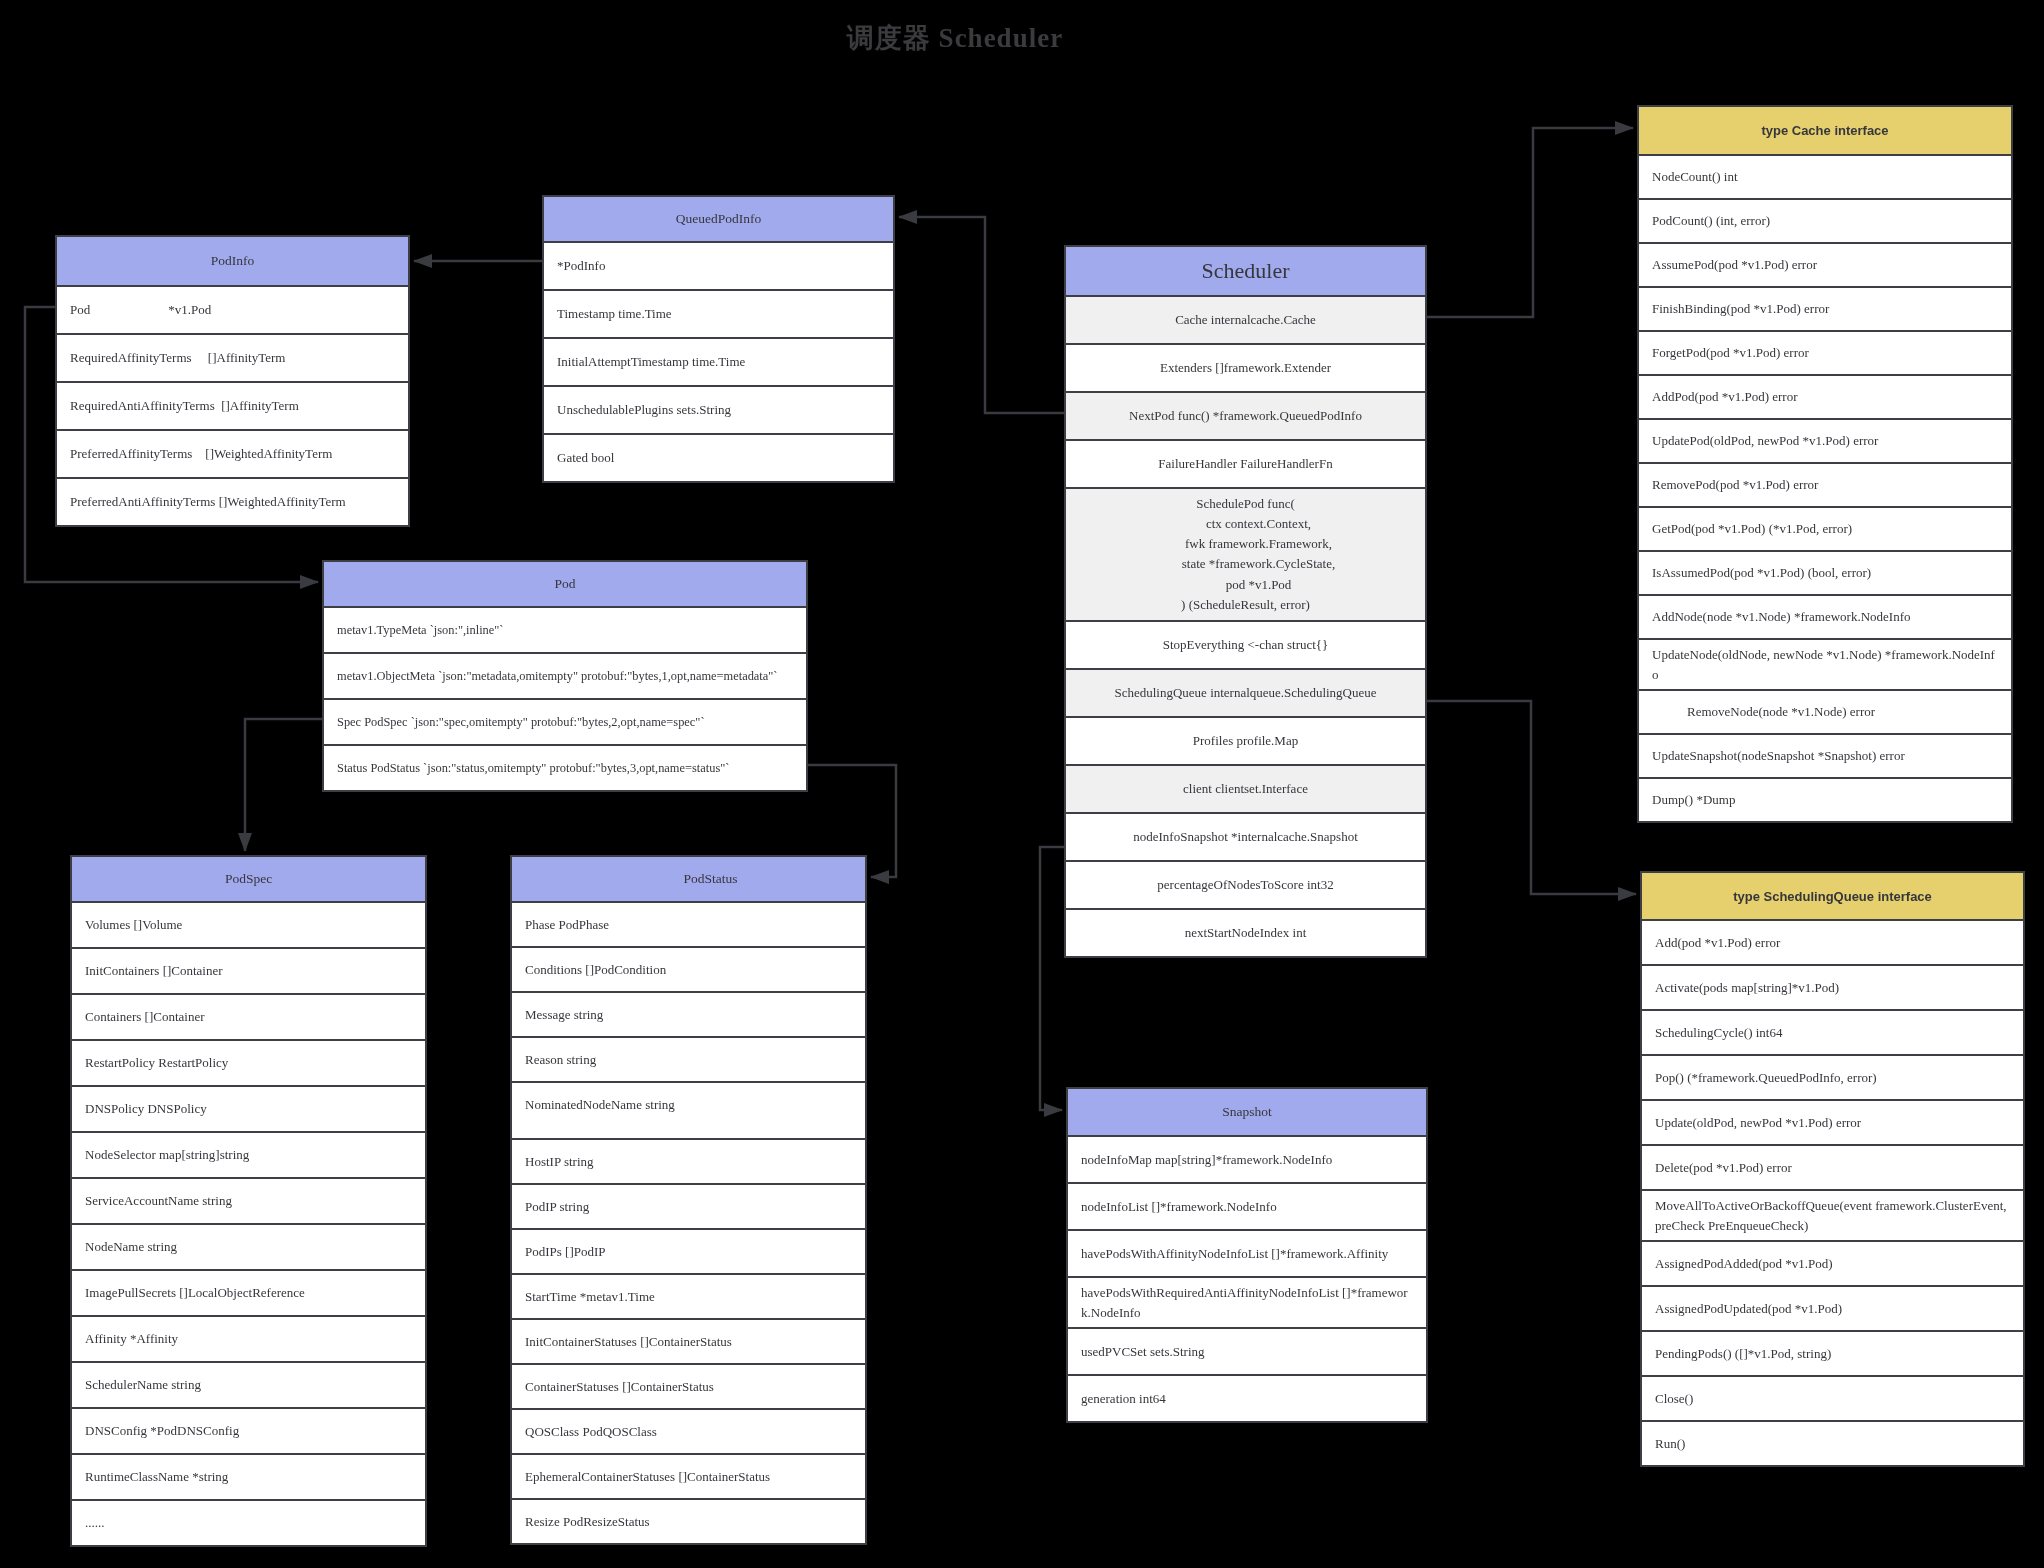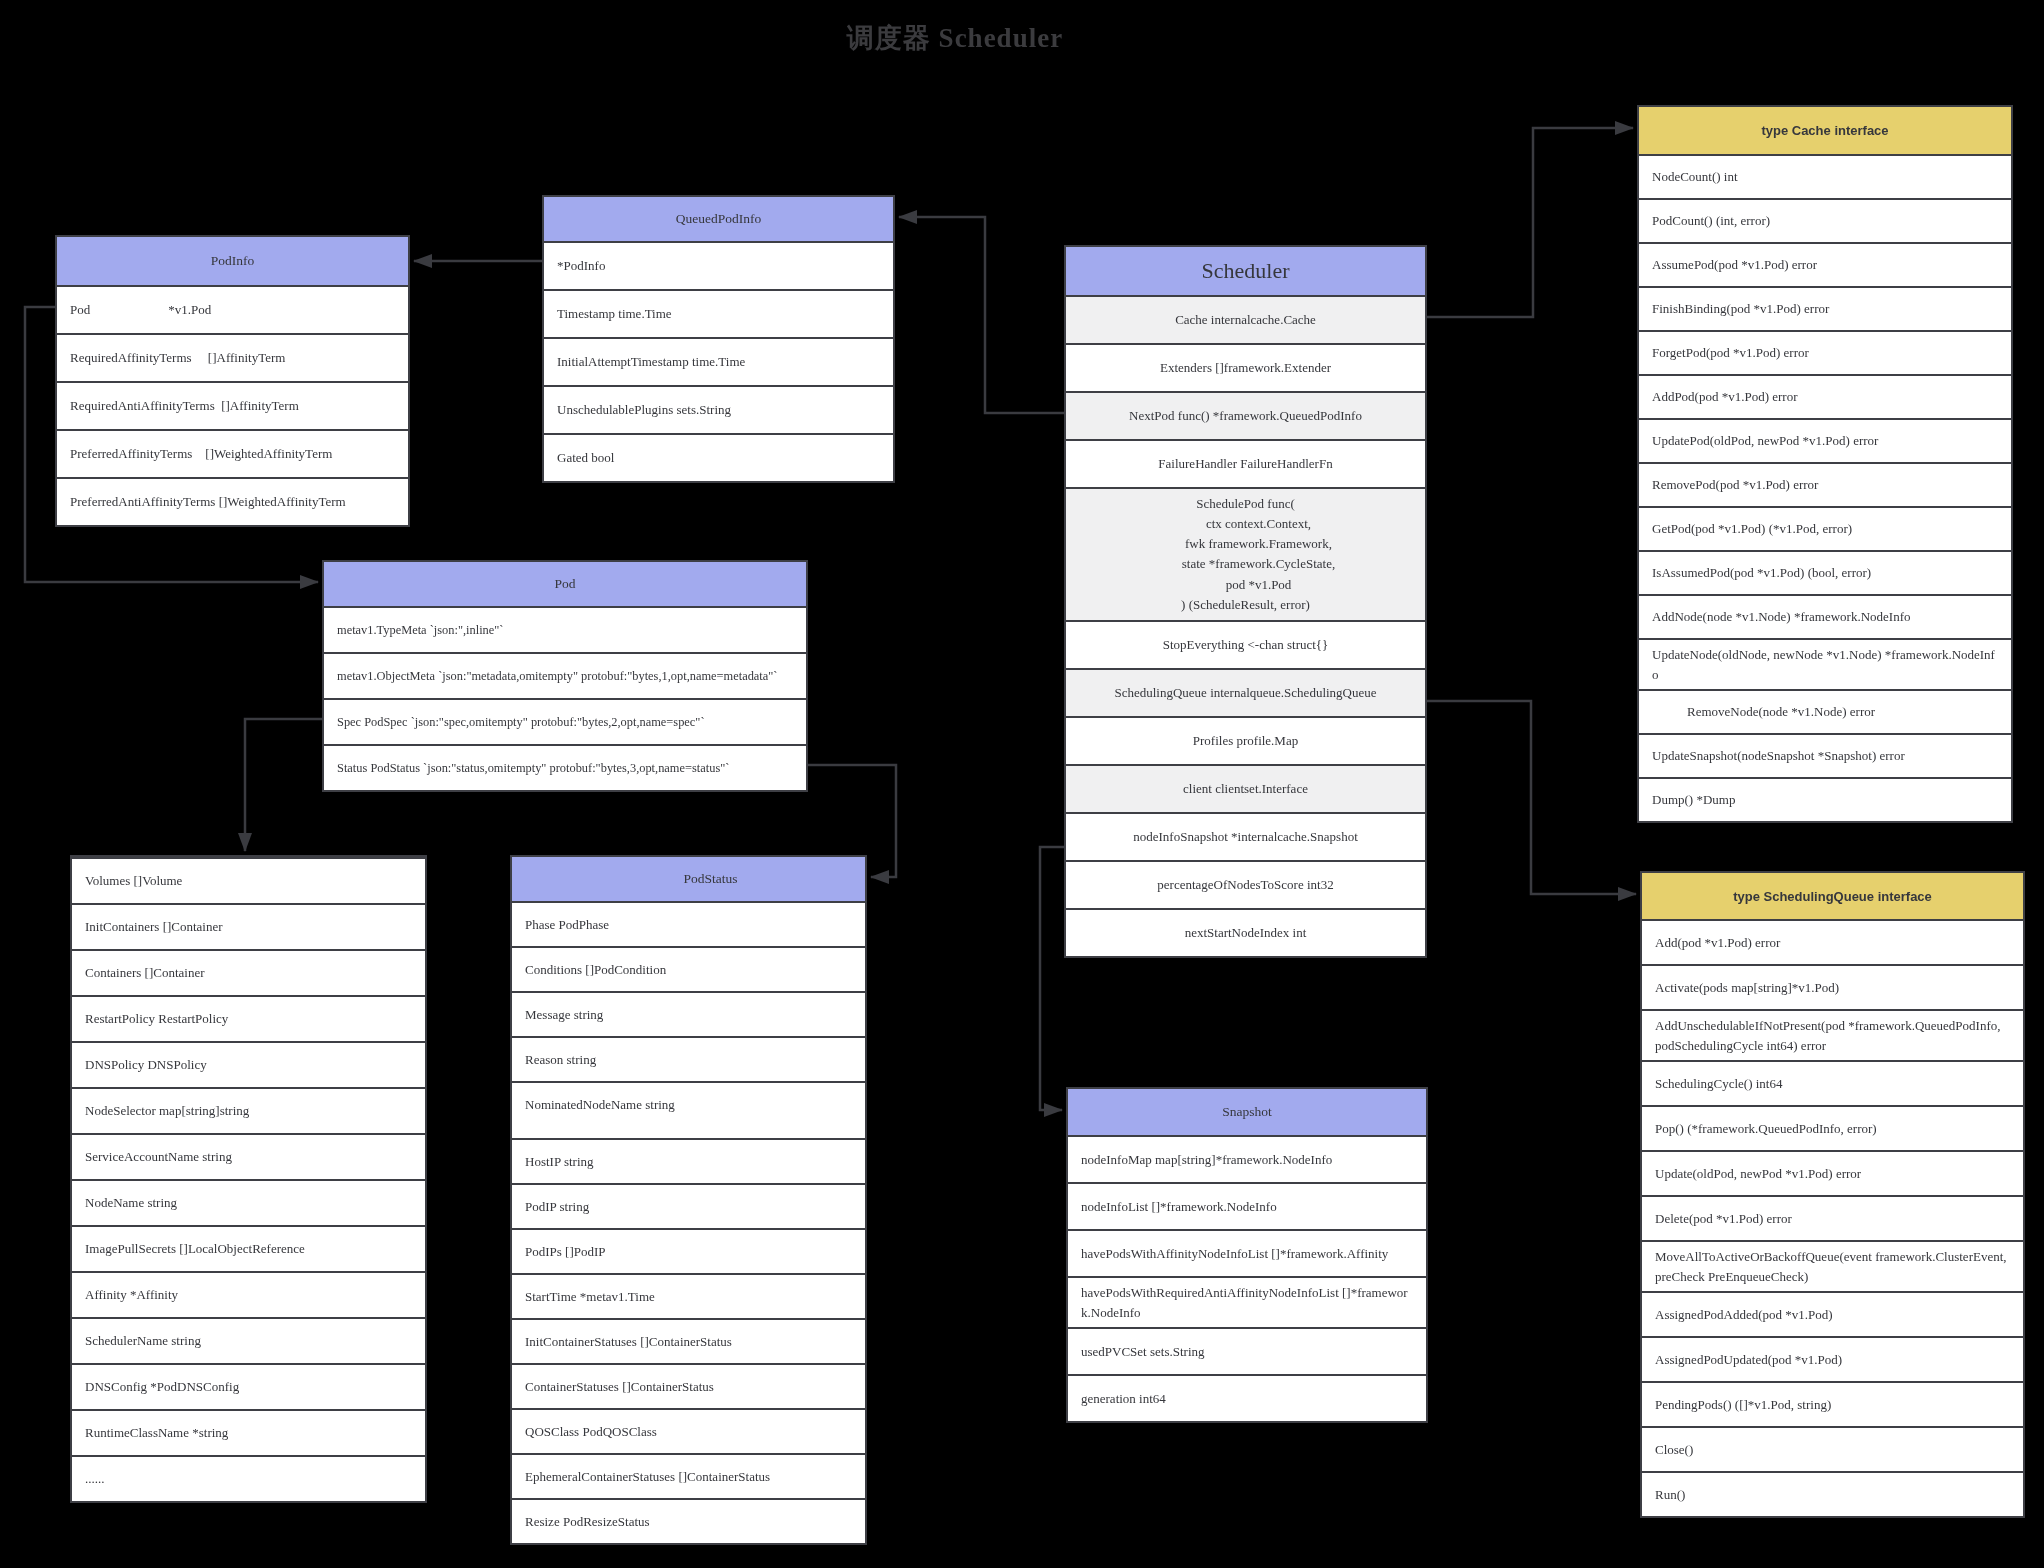--- a/index.html
+++ b/index.html
@@ -119,20 +119,21 @@
         <div class="box-row" style="min-height: 44px;">Dump() *Dump</div>
       </div>
       <div class="box nowrap" style="left: 322px; top: 560px; width: 486px;">
         <div class="box-header" style="height: 44px;">Pod</div>
         <div class="box-row" style="min-height: 46px; font-size: 12.4px;">metav1.TypeMeta `json:",inline"`</div>
         <div class="box-row" style="min-height: 46px; font-size: 12.4px;">metav1.ObjectMeta `json:"metadata,omitempty" protobuf:"bytes,1,opt,name=metadata"`</div>
         <div class="box-row" style="min-height: 46px; font-size: 12.4px;">Spec PodSpec `json:"spec,omitempty" protobuf:"bytes,2,opt,name=spec"`</div>
         <div class="box-row" style="min-height: 46px; font-size: 12.4px;">Status PodStatus `json:"status,omitempty" protobuf:"bytes,3,opt,name=status"`</div>
       </div>
       <div class="box" style="left: 70px; top: 855px; width: 357px;">
+        <div class="box-header" style="height: 44px;">PodSpec</div>
         <div class="box-row" style="min-height: 46px;">Volumes []Volume</div>
         <div class="box-row" style="min-height: 46px;">InitContainers []Container</div>
         <div class="box-row" style="min-height: 46px;">Containers []Container</div>
         <div class="box-row" style="min-height: 46px;">RestartPolicy RestartPolicy</div>
         <div class="box-row" style="min-height: 46px;">DNSPolicy DNSPolicy</div>
         <div class="box-row" style="min-height: 46px;">NodeSelector map[string]string</div>
         <div class="box-row" style="min-height: 46px;">ServiceAccountName string</div>
         <div class="box-row" style="min-height: 46px;">NodeName string</div>
         <div class="box-row" style="min-height: 46px;">ImagePullSecrets []LocalObjectReference</div>
         <div class="box-row" style="min-height: 46px;">Affinity *Affinity</div>
@@ -164,21 +165,20 @@
         <div class="box-row" style="min-height: 47px;">nodeInfoList []*framework.NodeInfo</div>
         <div class="box-row" style="min-height: 47px;">havePodsWithAffinityNodeInfoList []*framework.Affinity</div>
         <div class="box-row" style="min-height: 47px;">havePodsWithRequiredAntiAffinityNodeInfoList []*framework.NodeInfo</div>
         <div class="box-row" style="min-height: 47px;">usedPVCSet sets.String</div>
         <div class="box-row" style="min-height: 47px;">generation int64</div>
       </div>
       <div class="box" style="left: 1640px; top: 871px; width: 385px;">
         <div class="box-header interface" style="height: 46px;">type SchedulingQueue interface</div>
         <div class="box-row" style="min-height: 45px;">Add(pod *v1.Pod) error</div>
         <div class="box-row" style="min-height: 45px;">Activate(pods map[string]*v1.Pod)</div>
-        <div class="box-row" style="min-height: 45px;">AddUnschedulableIfNotPresent(pod *framework.QueuedPodInfo, podSchedulingCycle int64) error</div>
         <div class="box-row" style="min-height: 45px;">SchedulingCycle() int64</div>
         <div class="box-row" style="min-height: 45px;">Pop() (*framework.QueuedPodInfo, error)</div>
         <div class="box-row" style="min-height: 45px;">Update(oldPod, newPod *v1.Pod) error</div>
         <div class="box-row" style="min-height: 45px;">Delete(pod *v1.Pod) error</div>
         <div class="box-row" style="min-height: 45px;">MoveAllToActiveOrBackoffQueue(event framework.ClusterEvent, preCheck PreEnqueueCheck)</div>
         <div class="box-row" style="min-height: 45px;">AssignedPodAdded(pod *v1.Pod)</div>
         <div class="box-row" style="min-height: 45px;">AssignedPodUpdated(pod *v1.Pod)</div>
         <div class="box-row" style="min-height: 45px;">PendingPods() ([]*v1.Pod, string)</div>
         <div class="box-row" style="min-height: 45px;">Close()</div>
         <div class="box-row" style="min-height: 45px;">Run()</div>

